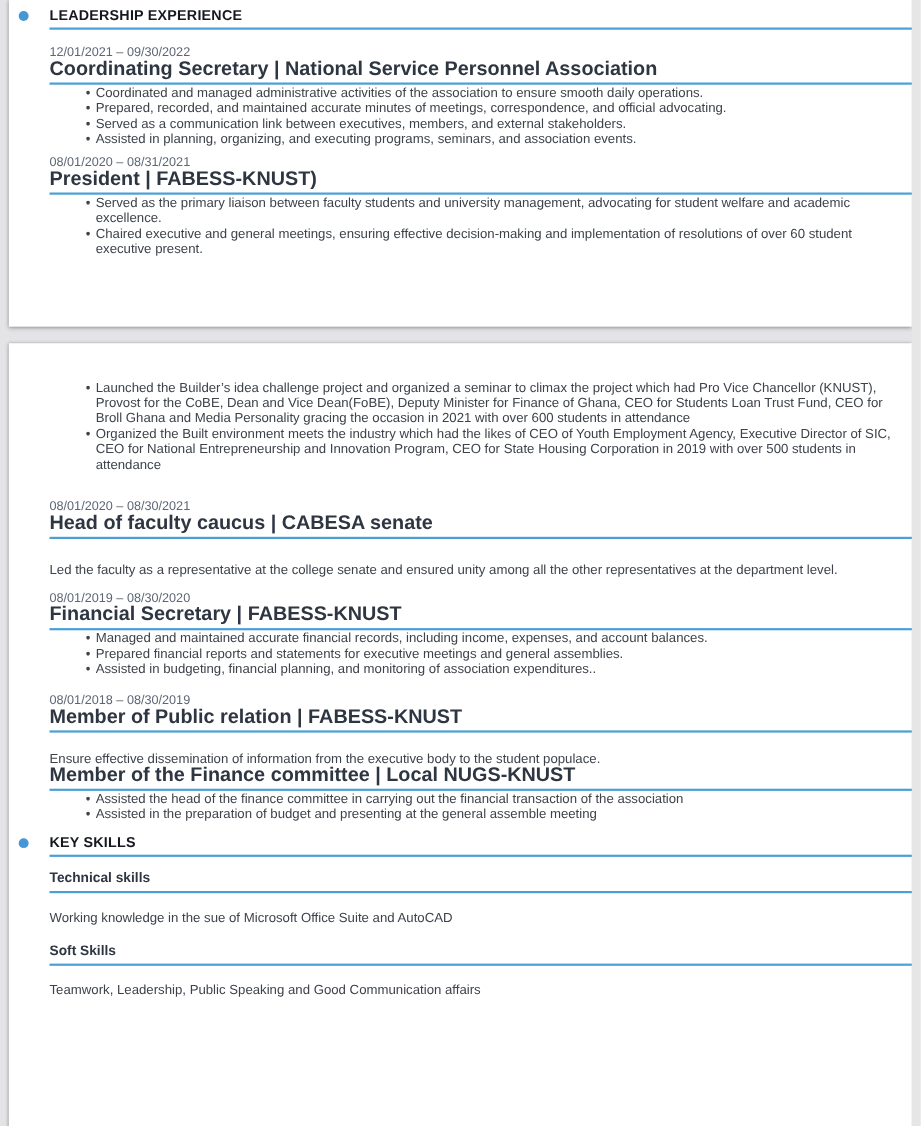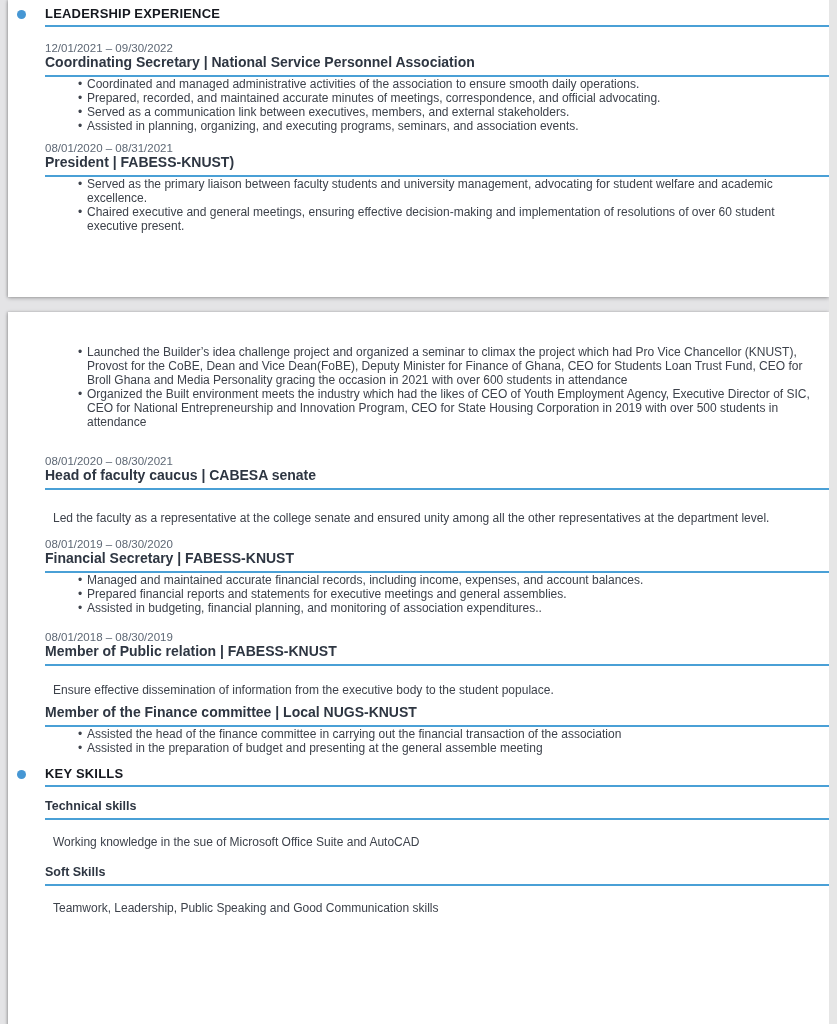--- a/index.html
+++ b/index.html
@@ -49,21 +49,21 @@
     background: #4aa0d6;
     margin-top: 4px;
     margin-right: -6px;
   }
   .date {
     font-size: 11.5px;
     line-height: 13px;
     color: #5d6774;
   }
   .title {
-    font-size: 14px;
+    font-size: 18px;
     line-height: 15px;
     font-weight: bold;
     color: #2e3642;
   }
   ul.bullets {
     list-style: none;
     margin: 0;
     padding: 0 0 0 33px;
   }
   ul.bullets li {
@@ -73,21 +73,21 @@
     line-height: 14px;
     color: #3d424b;
   }
   ul.bullets li::before {
     content: "\2022";
     position: absolute;
     left: 0;
     top: 0;
   }
   .para {
-    margin: 8px;
+    margin: 0;
     font-size: 12px;
     line-height: 14px;
     color: #3d424b;
   }
   .subhead {
     margin: 0;
     font-size: 12.5px;
     line-height: 14px;
     font-weight: bold;
     color: #2e3642;
@@ -190,18 +190,18 @@
         <span>KEY SKILLS</span>
       </h2>
       <div class="rule"></div>
 
       <h3 class="subhead m-sub-tech">Technical skills</h3>
       <div class="rule" style="margin-top:5px"></div>
       <p class="para m-para-tech">Working knowledge in the sue of Microsoft Office Suite and AutoCAD</p>
 
       <h3 class="subhead m-sub-soft">Soft Skills</h3>
       <div class="rule" style="margin-top:5px"></div>
-      <p class="para m-para-soft">Teamwork, Leadership, Public Speaking and Good Communication skills</p>
+      <p class="para m-para-soft">Teamwork, Leadership, Public Speaking and Good Communication affairs</p>
 
     </div>
   </div>
 
 </div>
 
 </body></html>

